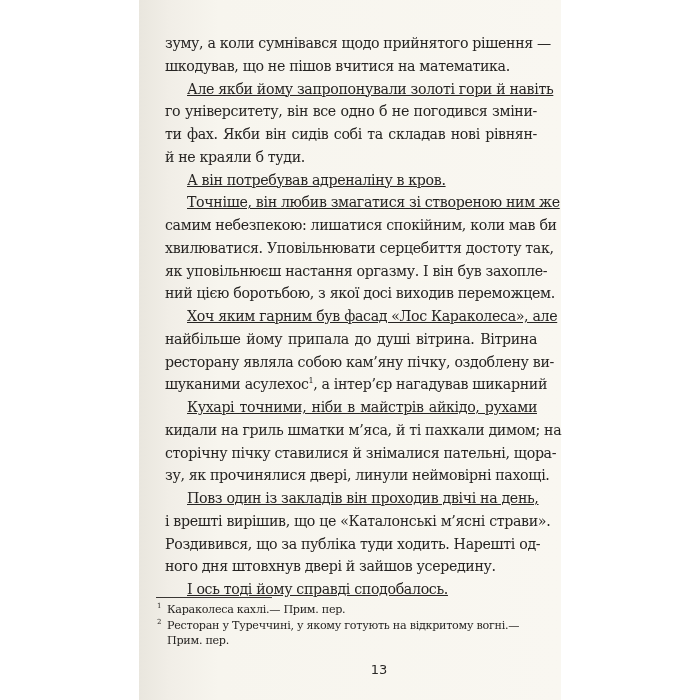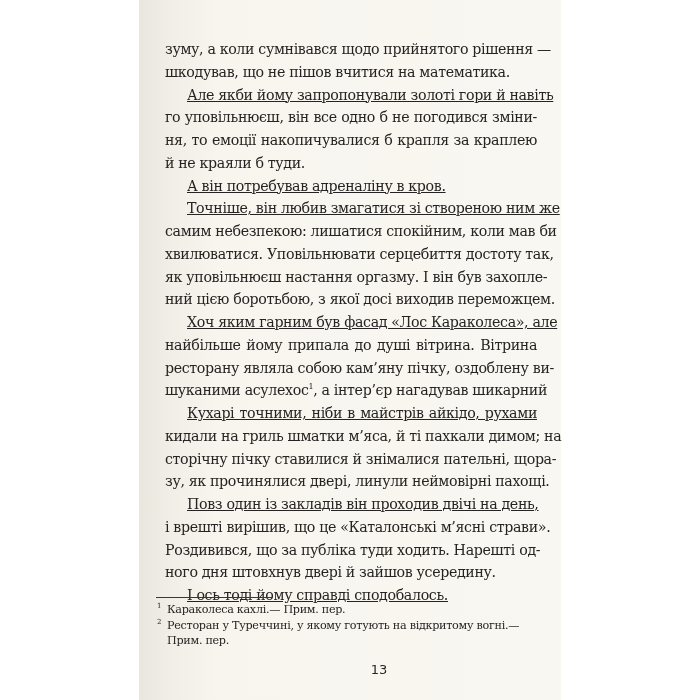--- a/index.html
+++ b/index.html
@@ -14,21 +14,21 @@
       position: absolute;
       left: 139px;
       top: 0;
       width: 422px;
       height: 700px;
       background: linear-gradient(to right, #e9e6de 0px, #f1eee7 30px, #f7f5ee 80px, #f9f7f1 100%);
     }
     .text-block {
       position: absolute;
       left: 26px;
-      top: 38px;
+      top: 32px;
       width: 372px;
       font-family: "DejaVu Serif", serif;
       font-size: 14.2px;
       line-height: 22.75px;
       color: #262422;
       text-align: justify;
     }
     .line {
       display: block;
       height: 22.75px;
@@ -93,22 +93,22 @@
     }
   </style>
 </head>
 <body>
 
 <div class="page">
   <div class="text-block">
     <span class="line">зуму, а коли сумнівався щодо прийнятого рішення —</span>
     <span class="line last">шкодував, що не пішов вчитися на математика.</span>
     <span class="line indent">Але якби йому запропонували золоті гори й навіть</span>
-    <span class="line">го уповільнюєш, він все одно б не погодився зміни-</span>
-    <span class="line">ня, то емоції накопичувалися б крапля за краплею</span>
+    <span class="line">го університету, він все одно б не погодився зміни-</span>
+    <span class="line">ти фах. Якби він сидів собі та складав нові рівнян-</span>
     <span class="line last">й не краяли б туди.</span>
     <span class="line indent last">А він потребував адреналіну в кров.</span>
     <span class="line indent">Точніше, він любив змагатися зі створеною ним же</span>
     <span class="line">самим небезпекою: лишатися спокійним, коли мав би</span>
     <span class="line">хвилюватися. Уповільнювати серцебиття достоту так,</span>
     <span class="line">як уповільнюєш настання оргазму. І він був захопле-</span>
     <span class="line last">ний цією боротьбою, з якої досі виходив переможцем.</span>
     <span class="line indent">Хоч яким гарним був фасад «Лос Караколеса», але</span>
     <span class="line">найбільше йому припала до душі вітрина. Вітрина</span>
     <span class="line">ресторану являла собою кам’яну пічку, оздоблену ви-</span>

